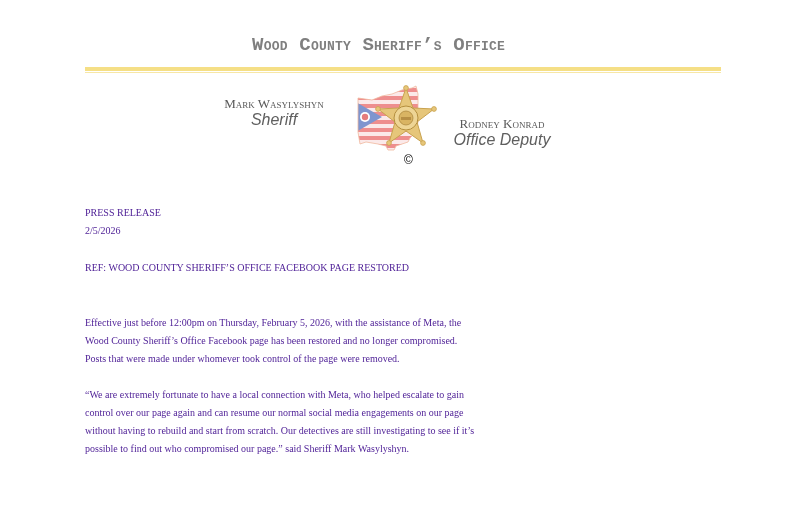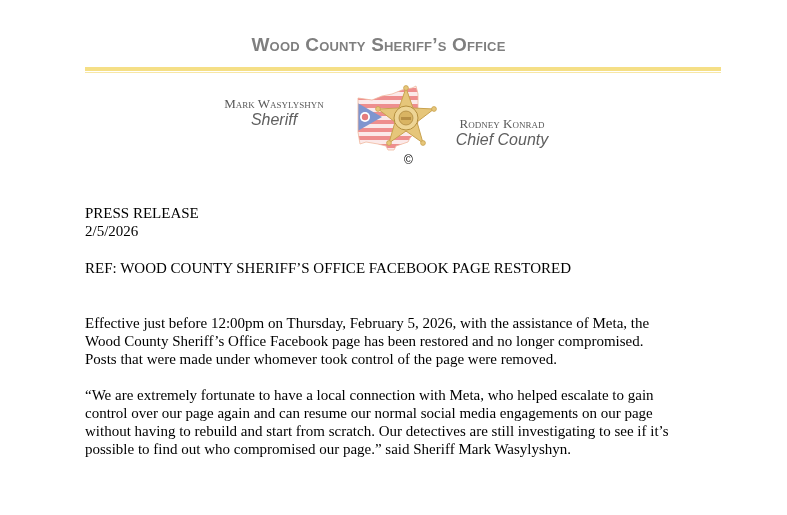--- a/index.html
+++ b/index.html
@@ -14,21 +14,21 @@
     overflow: hidden;
     font-family: "Liberation Serif", "DejaVu Serif", serif;
     color: #000;
   }
   .letterhead-title {
     position: absolute;
     left: 0;
     width: 757px;
     top: 34px;
     text-align: center;
-    font-family: Liberation Sans, sans-serif;
+    font-family: Liberation Mono, monospace;
     font-weight: bold;
     color: #7f7f7f;
     font-size: 19px;
     font-variant: small-caps;
     letter-spacing: 0.2px;
   }
   .rule-thick {
     position: absolute;
     left: 85px;
     width: 636px;
@@ -68,23 +68,23 @@
   .seal {
     position: absolute;
     left: 352px;
     top: 84px;
     width: 86px;
     height: 86px;
   }
   .doc-text {
     position: absolute;
     left: 85px;
-    font-size: 15px;
+    font-size: 10px;
     line-height: 18px;
-    color: #000000;
+    color: #4c1d95;
     white-space: pre-line;
   }
   .label-press { top: 204px; }
   .label-date { top: 222px; }
   .ref-line { top: 259px; }
   .para1 { top: 314px; width: 640px; }
   .para2 { top: 386px; width: 650px; }
 </style>
 </head>
 <body>
@@ -129,21 +129,21 @@
       <circle cx="-28" cy="-9" r="2.4" fill="#e6c67a" stroke="#c9a24e" stroke-width="0.8"></circle>
       <circle cx="0" cy="0" r="12" fill="#eed595" stroke="#b58f3e" stroke-width="1"></circle>
       <circle cx="0" cy="0" r="7" fill="#d9b463" stroke="#a8823a" stroke-width="0.7"></circle>
       <rect x="-5" y="-1" width="10" height="3" fill="#b78f45"></rect>
     </g>
     <text x="52" y="80" font-family="Liberation Sans, sans-serif" font-size="12" fill="#000">©</text>
   </svg>
 
   <div class="official official-right">
     <div class="name">Rodney Konrad</div>
-    <div class="title">Chief County</div>
+    <div class="title">Office Deputy</div>
   </div>
 </div>
 
 <div>
   <div class="doc-text label-press">PRESS RELEASE</div>
   <div class="doc-text label-date">2/5/2026</div>
   <div class="doc-text ref-line">REF: WOOD COUNTY SHERIFF’S OFFICE FACEBOOK PAGE RESTORED</div>
   <div class="doc-text para1">Effective just before 12:00pm on Thursday, February 5, 2026, with the assistance of Meta, the
 Wood County Sheriff’s Office Facebook page has been restored and no longer compromised.
 Posts that were made under whomever took control of the page were removed.</div>

